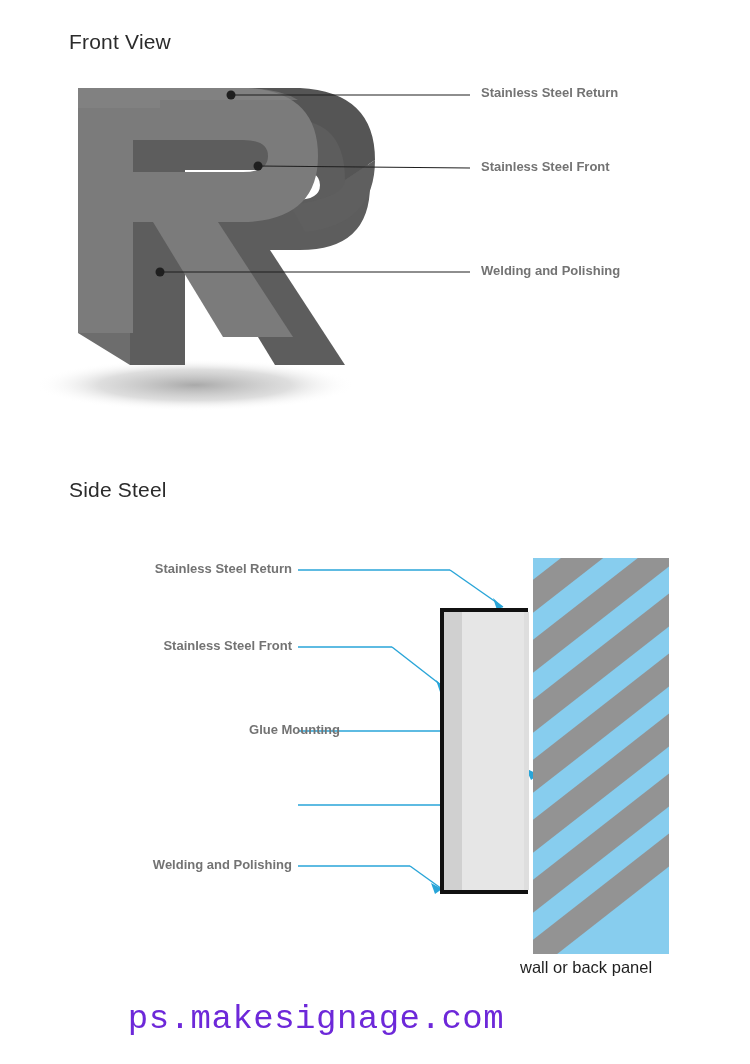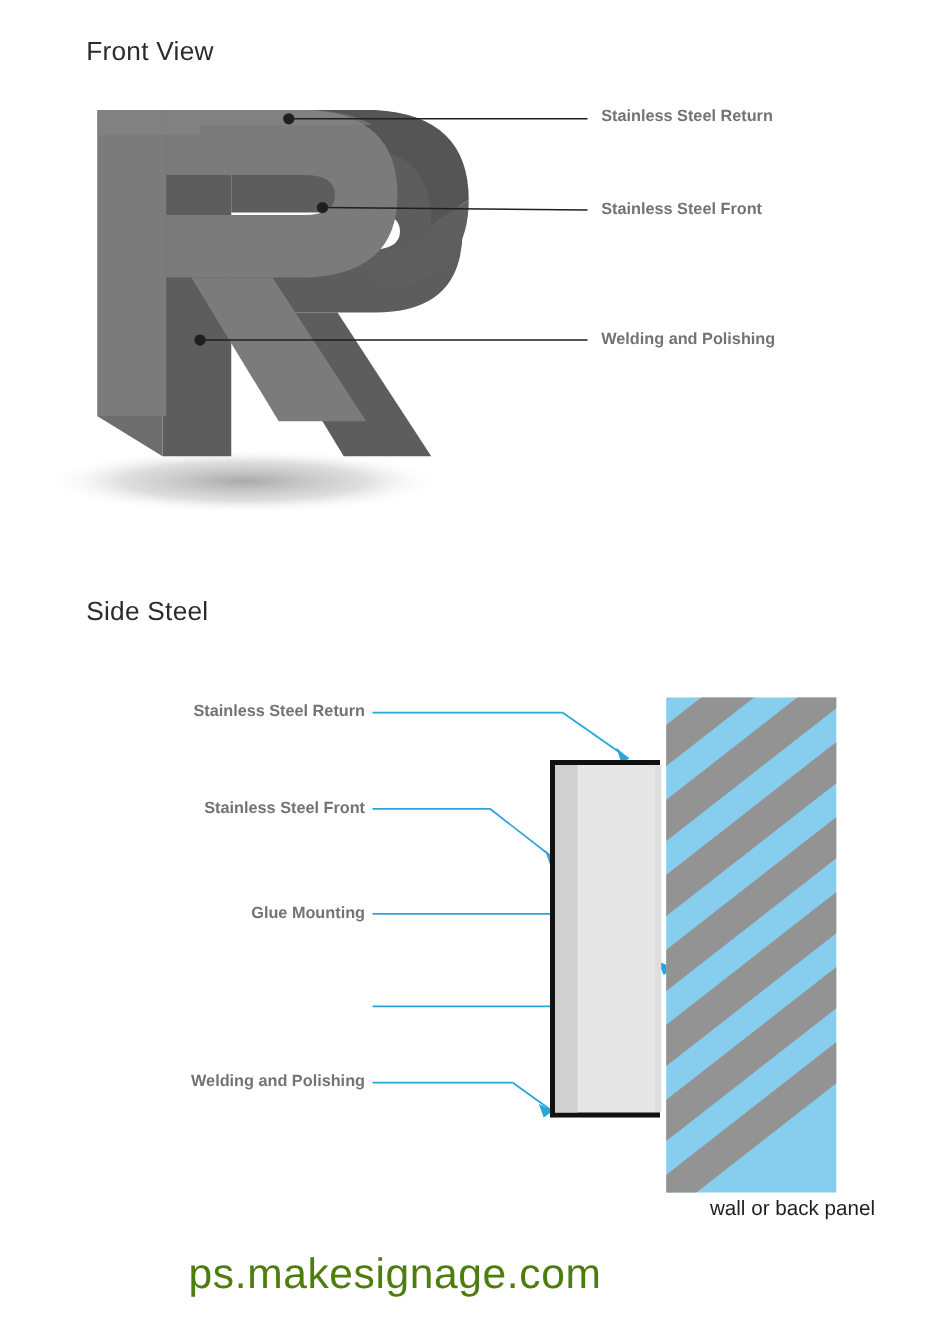--- a/index.html
+++ b/index.html
@@ -51,22 +51,22 @@
   }
 
   
   #watermark {
     position: absolute;
     left: 0;
     top: 1000px;
     width: 632px;
     text-align: center;
     font-size: 34px;
-    color: #4d7c0f;
-    font-family: Liberation Sans, sans-serif;
+    color: #6d28d9;
+    font-family: Liberation Mono, monospace;
     letter-spacing: 0.5px;
   }
 
   
   .wall {
     position: absolute;
     left: 533px;
     top: 558px;
     width: 136px;
     height: 396px;
@@ -108,21 +108,21 @@
     top: 612px;
     width: 5px;
     height: 278px;
     background: #dedede;
   }
   .wall-caption {
     position: absolute;
     left: 520px;
     top: 958px;
     width: 180px;
-    text-align: right;
+    text-align: left;
     font-size: 16.5px;
     color: #1f1f1f;
   }
 </style>
 </head>
 <body>
 
 <div class="page">
 
   <div class="section-title" id="front-title">Front View</div>
@@ -206,18 +206,18 @@
   </div>
 
   <div class="letter-box"></div>
   <div class="pvc-strip"></div>
   <div class="glue-strip"></div>
 
   <div class="wall-caption">wall or back panel</div>
 
   <div class="label label-left" style="left:0px; top:561px; width:292px;">Stainless Steel Return</div>
   <div class="label label-left" style="left:0px; top:638px; width:292px;">Stainless Steel Front</div>
-  <div class="label label-left" style="left:0px; top:722px; width:292px;">Glue Mounting</div>
+  <div class="label label-left" style="left:0px; top:722px; width:292px;padding-left:48px;">Glue Mounting</div>
   <div class="label label-left" style="left:0px; top:857px; width:292px;">Welding and Polishing</div>
 
   <div id="watermark">ps.makesignage.com</div>
 
 </div>
 
 </body></html>

